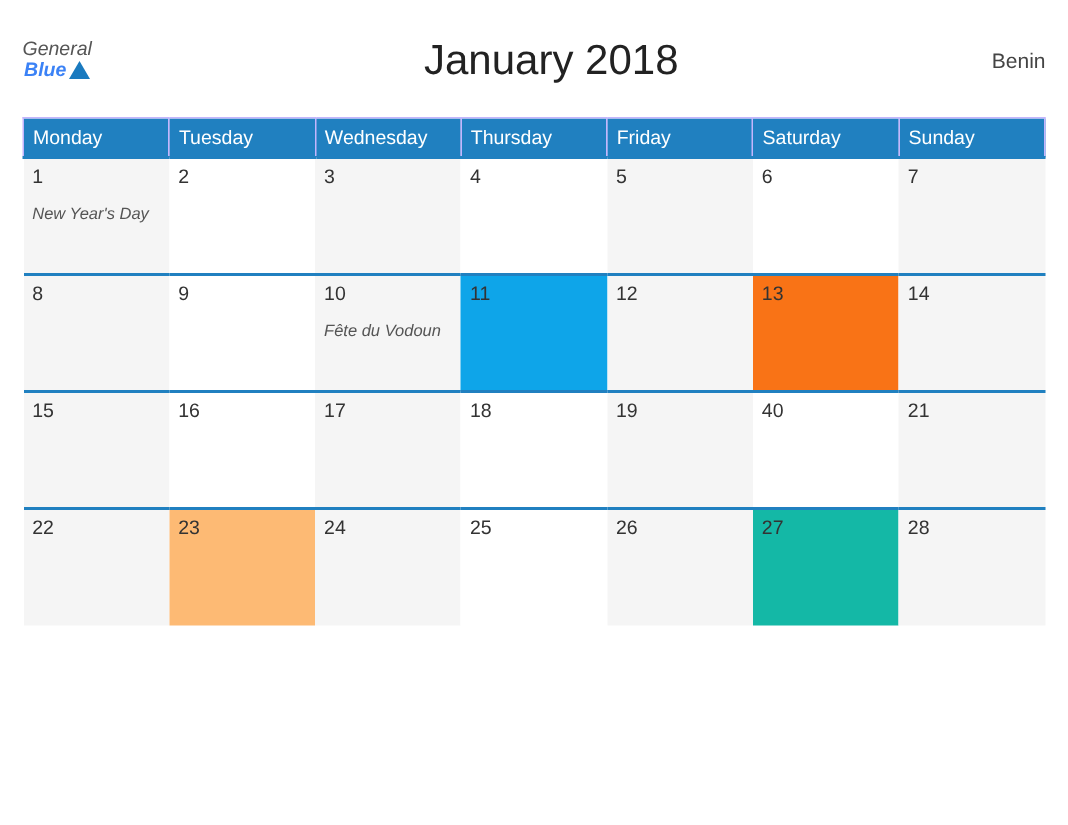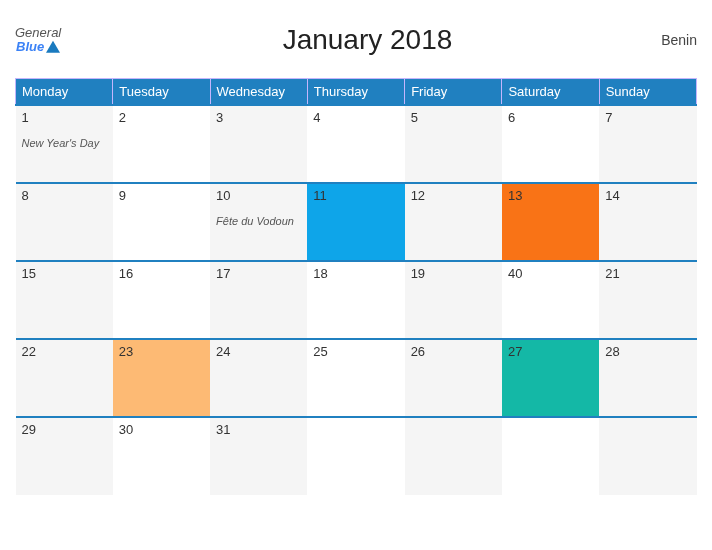--- a/index.html
+++ b/index.html
@@ -238,30 +238,15 @@
           <td>
             <span class="day-number">26</span>
           </td>
           <td style="background: #14b8a6;">
             <span class="day-number">27</span>
           </td>
           <td>
             <span class="day-number">28</span>
           </td>
         </tr>
-        <tr>
-          <td>
-            <span class="day-number">29</span>
-          </td>
-          <td style="background: rgb(255, 255, 255);">
-            <span class="day-number">30</span>
-          </td>
-          <td>
-            <span class="day-number">31</span>
-          </td>
-          <td style="background: rgb(255, 255, 255);"></td>
-          <td></td>
-          <td style="background: rgb(255, 255, 255);"></td>
-          <td></td>
-        </tr>
       </tbody>
   </table>
 </div>
 
 </body></html>

